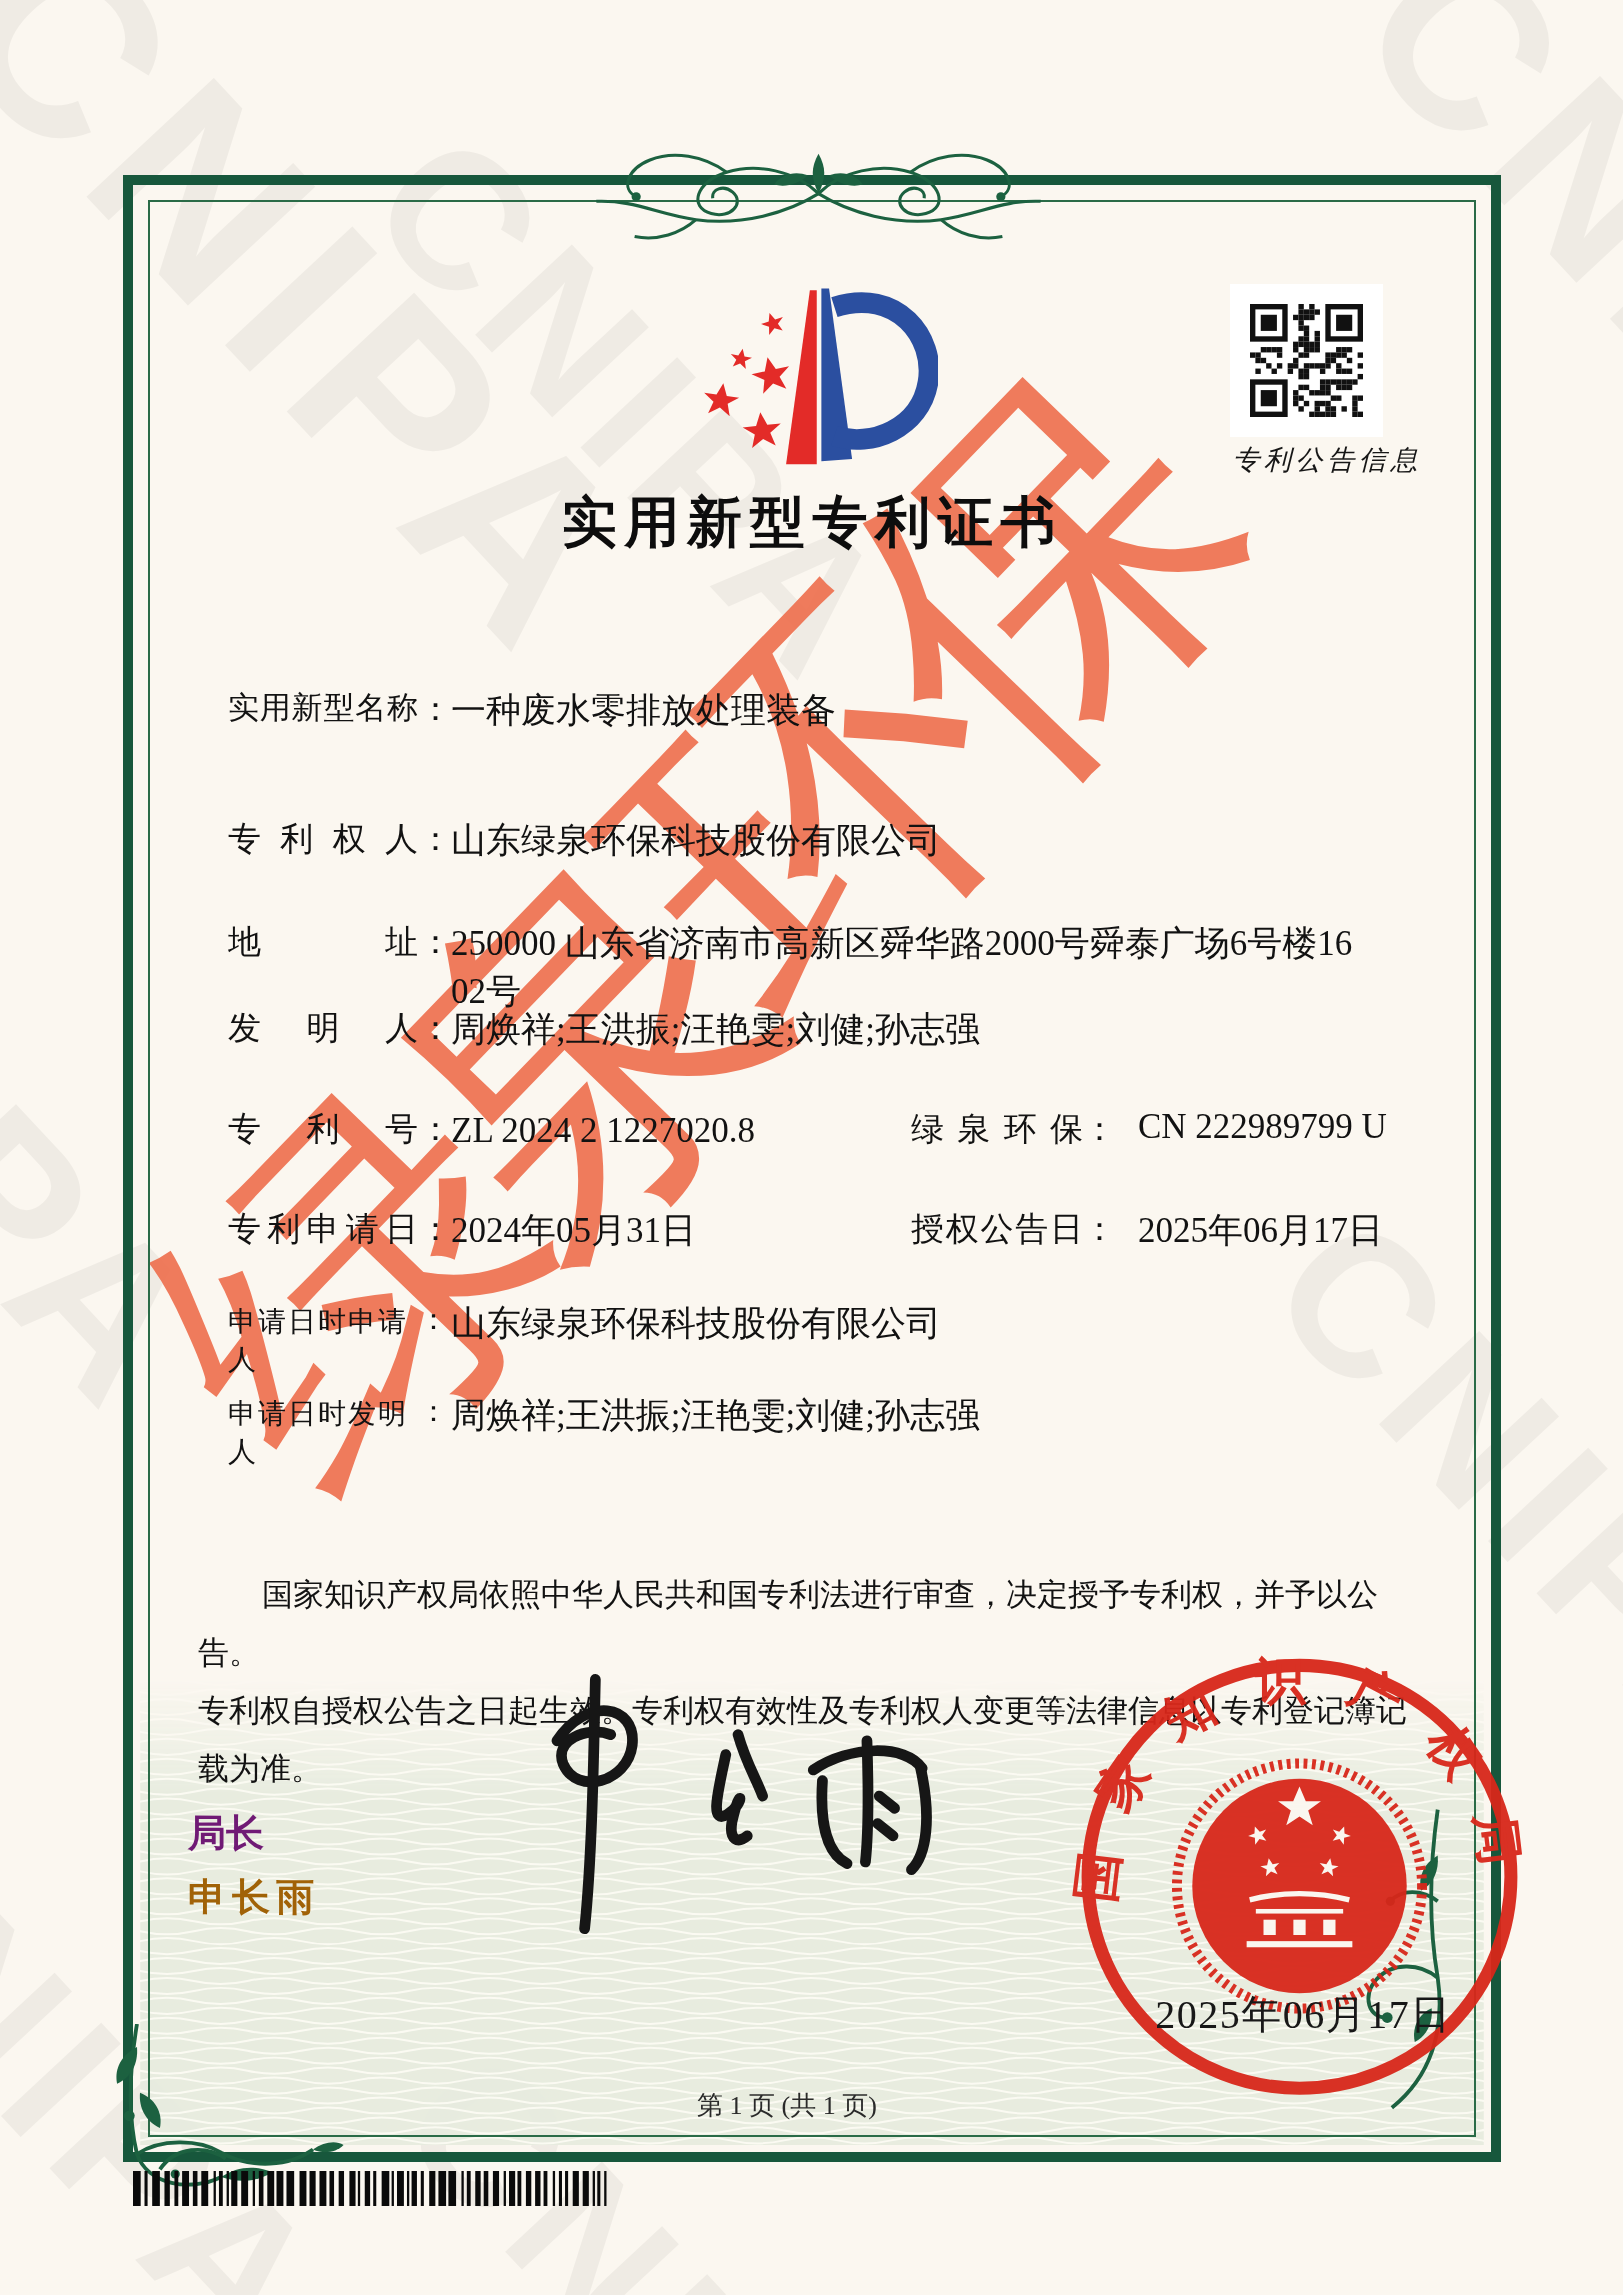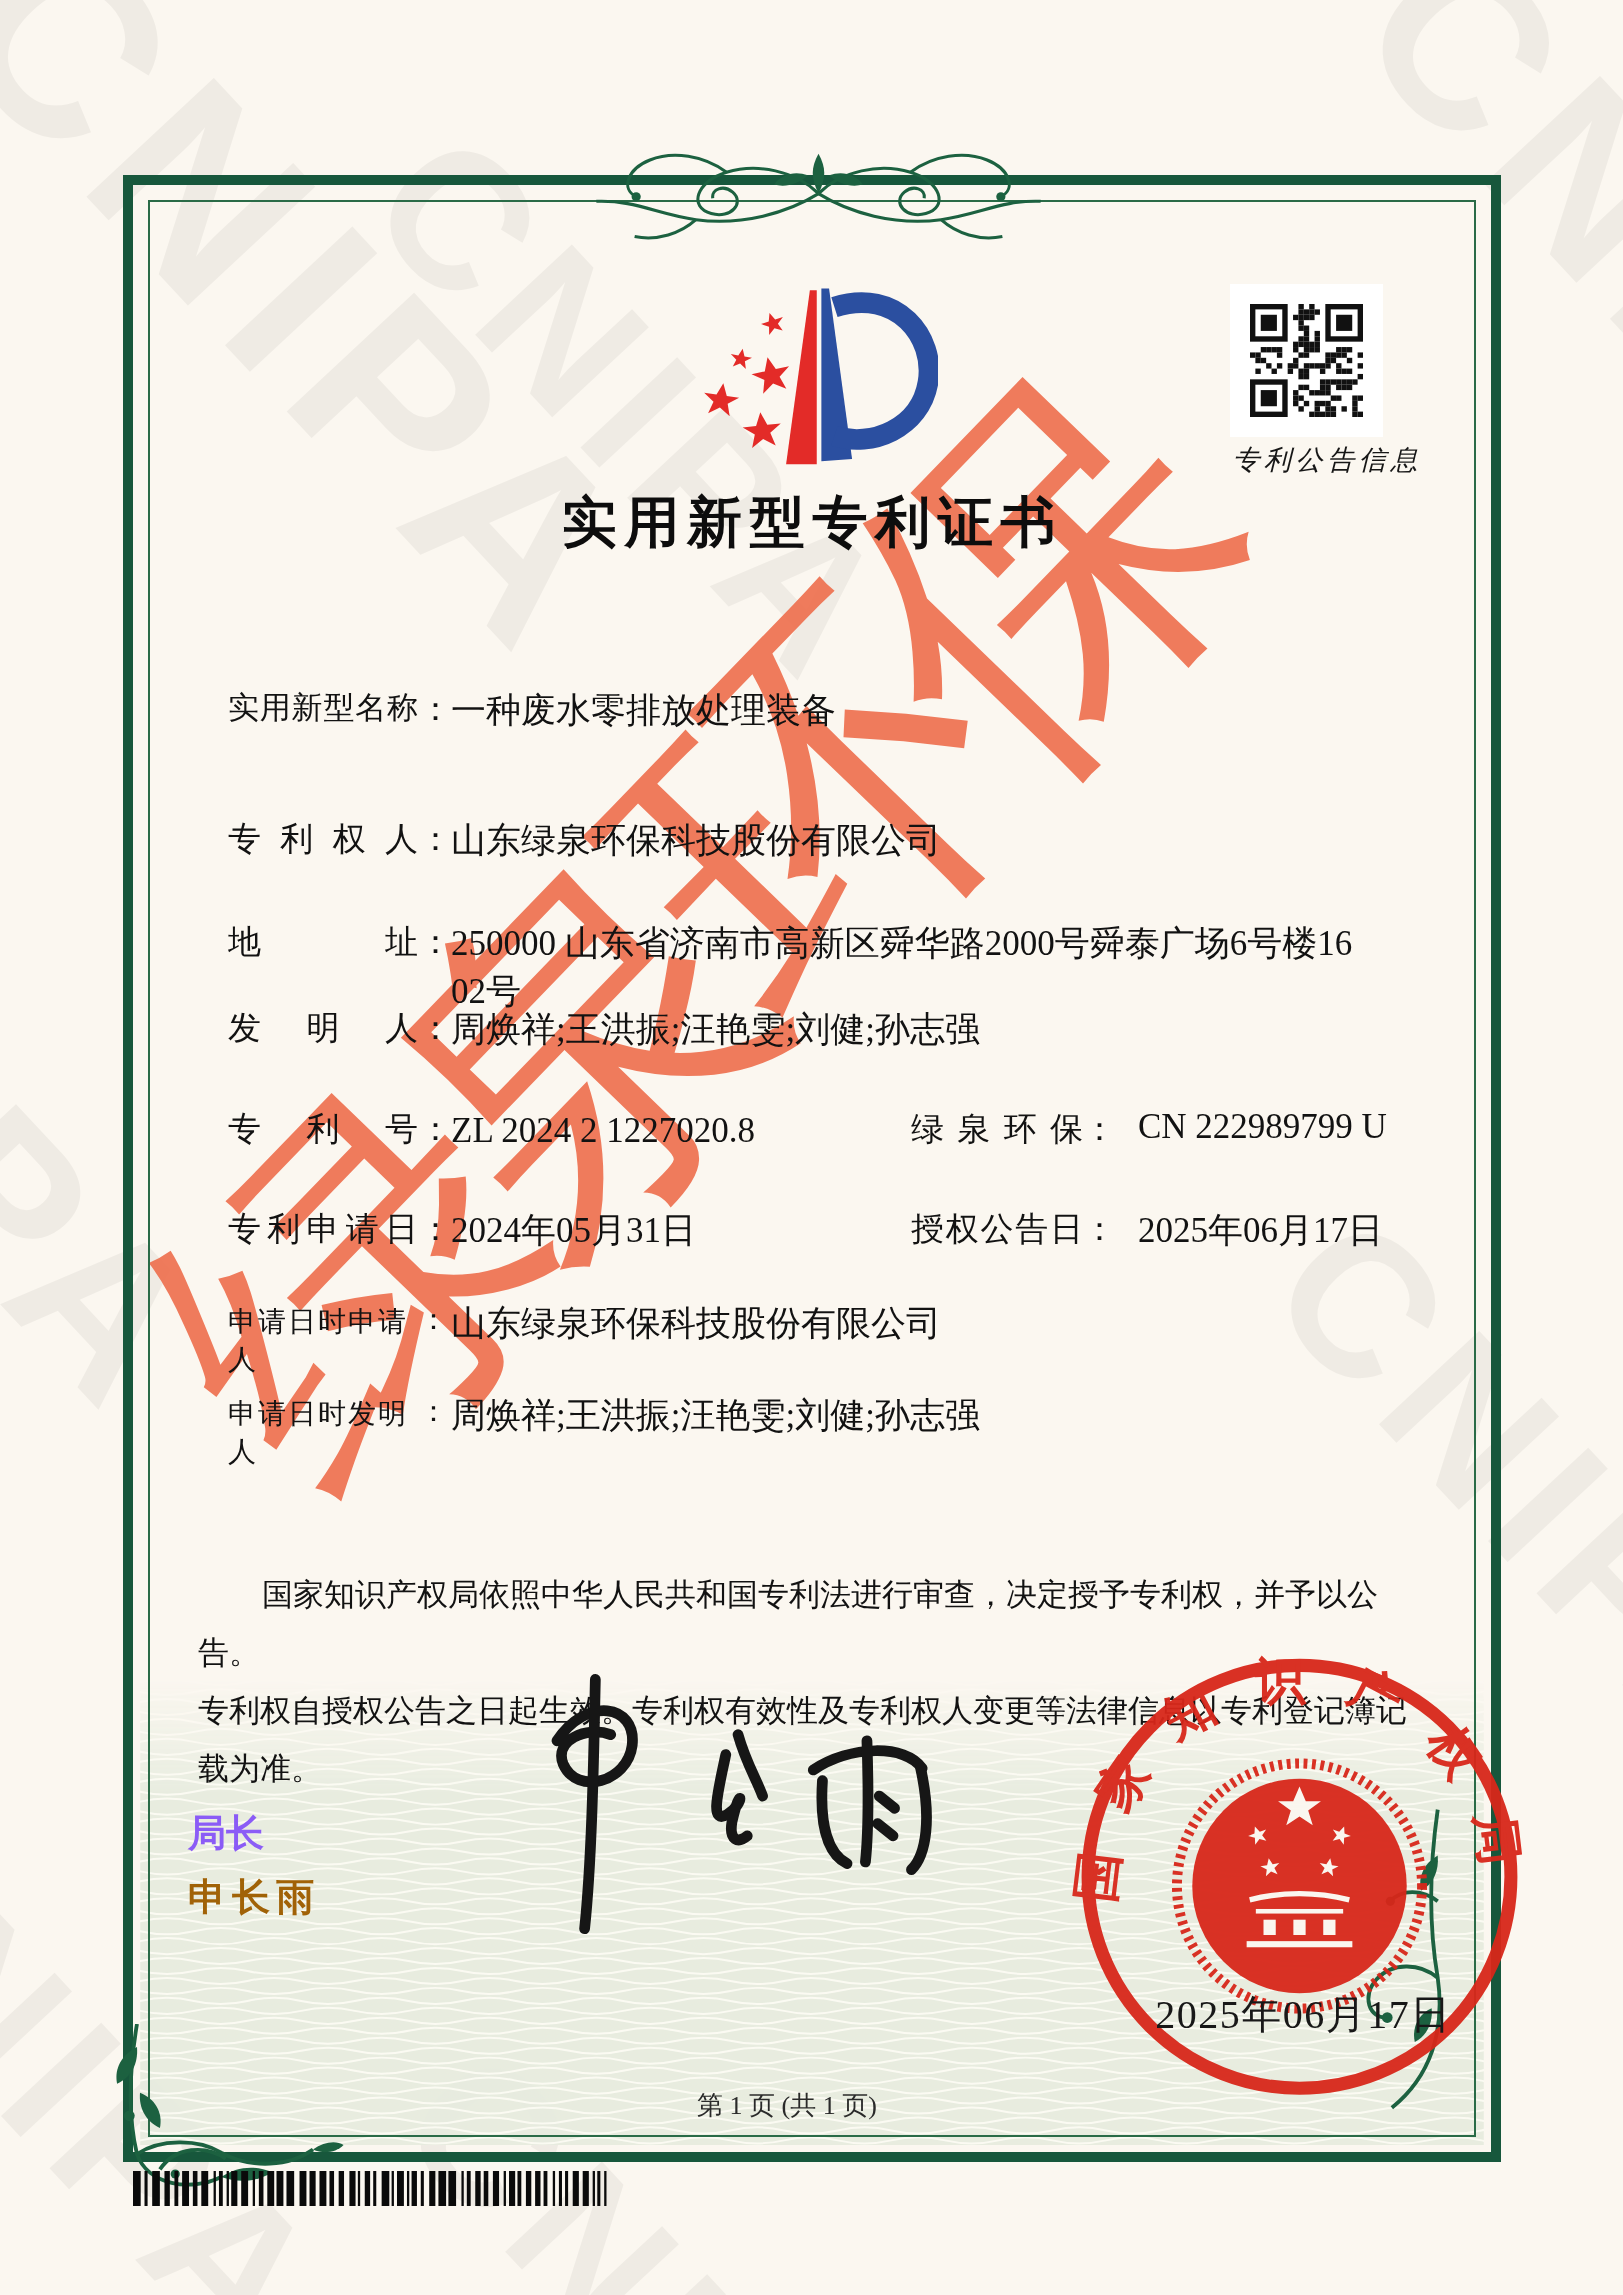--- a/index.html
+++ b/index.html
@@ -46,21 +46,21 @@
   .colon-r{position:absolute;left:1083px;font-size:33px;}
   .val-r{position:absolute;left:1119px;width:399px;font-size:35px;margin-left:19px;}
 
   
   .statement{position:absolute;left:198px;top:1566px;width:1227px;font-size:31px;line-height:58px;
     color:#121212;z-index:4;}
   .statement .s1{text-indent:64px;}
 
   
   .director-title{position:absolute;left:188px;top:1808px;font-size:38px;font-weight:bold;
-    font-family:"Liberation Sans",sans-serif;color:#8b5cf6;z-index:5;}
+    font-family:"Liberation Sans",sans-serif;color:#701a75;z-index:5;}
   .director-name{position:absolute;left:188px;top:1872px;font-size:38px;font-weight:bold;
     font-family:"Liberation Sans",sans-serif;letter-spacing:6.1px;color:#a16207;z-index:5;}
   .sig{position:absolute;left:491px;top:1664px;width:445px;height:307px;z-index:5;}
   .seal{position:absolute;left:1072px;top:1647px;width:455px;height:455px;z-index:4;opacity:.95;}
   .seal-date{position:absolute;left:1089px;top:1987px;width:429px;text-align:center;font-size:40px;
     letter-spacing:1.5px;color:#181818;z-index:5;}
   .page-footer{position:absolute;left:580px;top:2088px;width:414px;text-align:center;font-size:26px;
     color:#2a2a2a;z-index:4;}
   .barcode{position:absolute;left:133px;top:2171px;width:485px;height:35px;z-index:4;}
 </style>

